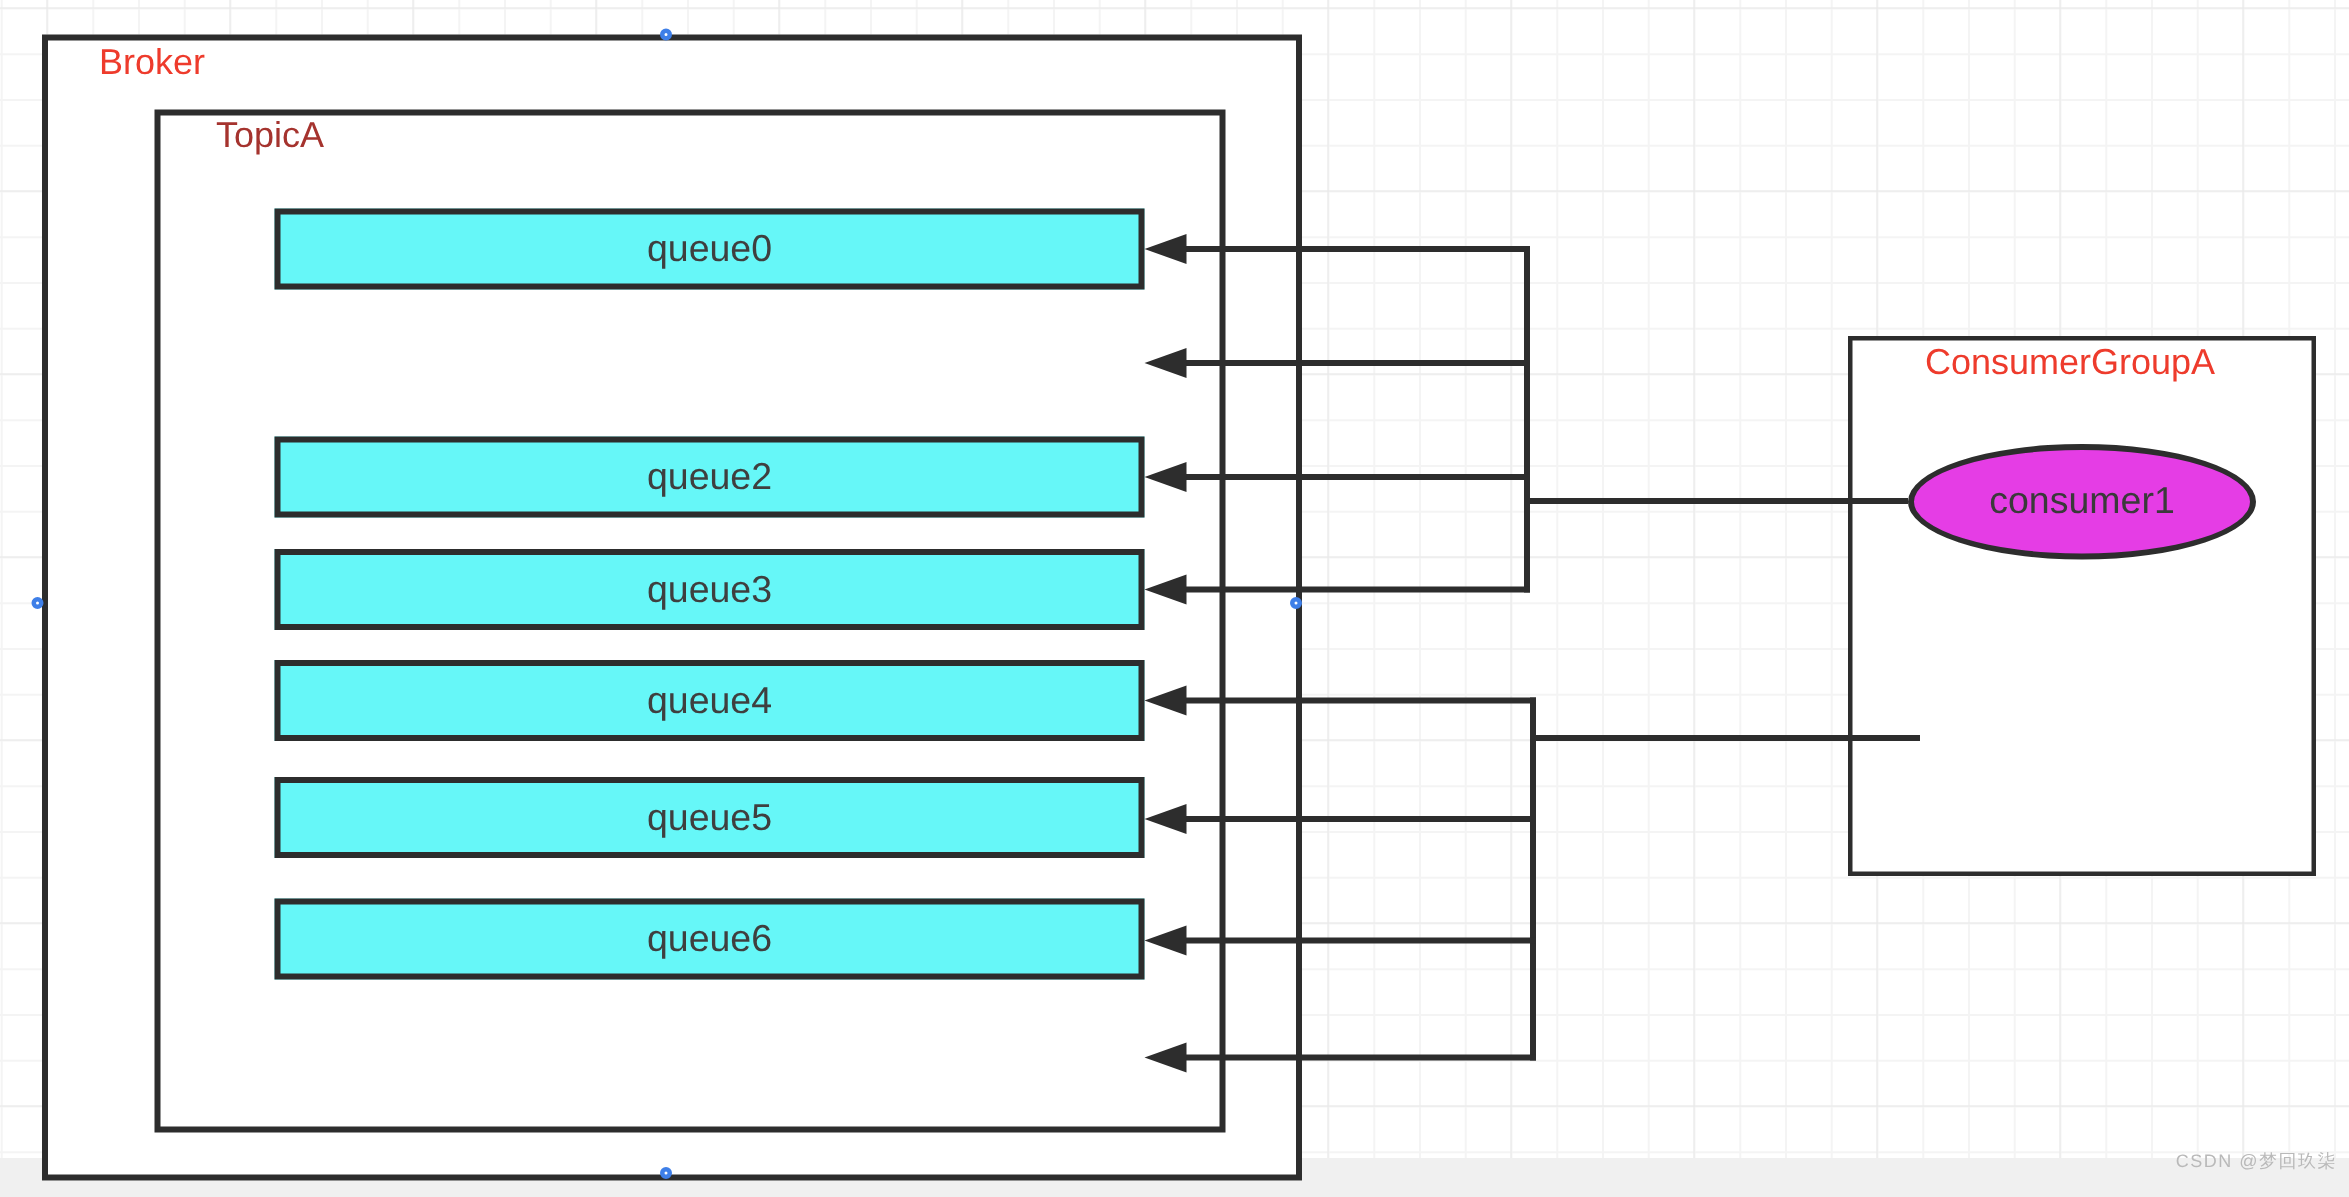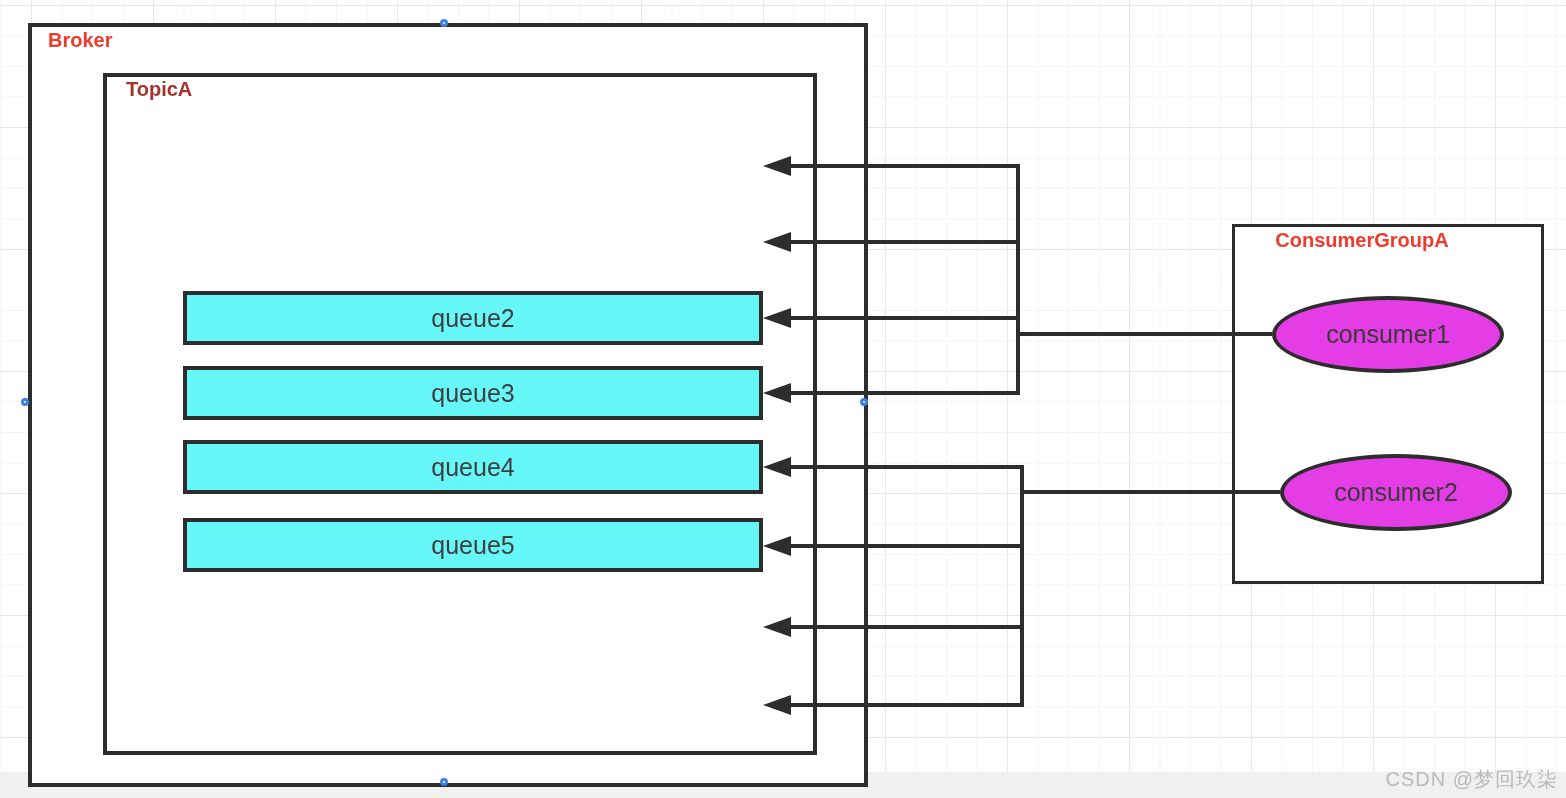--- a/index.html
+++ b/index.html
@@ -14,28 +14,28 @@
       linear-gradient(to bottom,#e8e8e8 1px,transparent 1px),
       linear-gradient(to right,#f4f4f4 1px,transparent 1px),
       linear-gradient(to bottom,#f4f4f4 1px,transparent 1px);
     background-size:122px 122px,122px 122px,30.5px 30.5px,30.5px 30.5px;
     background-position:31px 5px,31px 5px,0.5px 5px,0.5px 5px;
   }
   .abs{position:absolute;box-sizing:border-box;}
 
   
   .footer-band{left:0;top:772px;width:1566px;height:26px;background:#f0f0f0;z-index:1;}
-  .watermark{right:8px;top:766px;z-index:9;font-size:20px;color:#b9b9b9;letter-spacing:1px;}
+  .watermark{right:8px;top:766px;z-index:9;font-size:12px;color:#b9b9b9;letter-spacing:1px;}
 
   
   .broker-box{left:28px;top:23px;width:840px;height:764px;border:4px solid #2d2d2d;background:#ffffff;z-index:2;}
   .topic-box{left:103px;top:73px;width:714px;height:682px;border:4px solid #2d2d2d;background:#ffffff;z-index:3;}
   .cg-box{left:1232px;top:224px;width:312px;height:360px;border:3px solid #2d2d2d;background:#ffffff;z-index:2;}
 
-  .hdr{font-weight:bold;font-size:20px;line-height:1.1;white-space:nowrap;}
+  .hdr{font-weight:normal;font-size:24px;line-height:1.1;white-space:nowrap;margin-left:18px;}
   .hdr-red{color:#ee3b2c;}
   .hdr-dark{color:#a5332e;}
   .broker-label{left:48px;top:29px;z-index:4;}
   .topic-label{left:126px;top:78px;z-index:4;}
   .cg-label{left:1232px;top:229px;width:260px;text-align:center;z-index:4;}
 
   
   .queue{left:183px;width:580px;height:54px;border:4px solid #2d2d2d;background:#66f7f8;z-index:4;
          display:flex;align-items:center;justify-content:center;
          font-size:25px;color:#3f3f3f;}
@@ -83,41 +83,44 @@
 <div id="canvas">
 
   <div class="abs footer-band"></div>
 
   <div class="abs broker-box"></div>
   <div class="abs hdr hdr-red broker-label">Broker</div>
 
   <div class="abs topic-box"></div>
   <div class="abs hdr hdr-dark topic-label">TopicA</div>
 
+  <div class="abs queue q0">
+      <span>queue0</span>
+    </div>
   <div class="abs queue q2">
       <span>queue2</span>
     </div>
   <div class="abs queue q3">
       <span>queue3</span>
     </div>
   <div class="abs queue q4">
       <span>queue4</span>
     </div>
   <div class="abs queue q5">
       <span>queue5</span>
     </div>
+  <div class="abs queue q6">
+      <span>queue6</span>
+    </div>
 
   <div class="abs cg-box"></div>
   <div class="abs hdr hdr-red cg-label">ConsumerGroupA</div>
 
   <div class="abs consumer c1">
       <span>consumer1</span>
-    </div>
-  <div class="abs consumer c2">
-      <span>consumer2</span>
     </div>
 
   <div class="abs line vline trunk1"></div>
   <div class="abs line hline link1"></div>
   <div class="abs line hline branch1 b1-0"></div>
   <div class="abs line hline branch1 b1-1"></div>
   <div class="abs line hline branch1 b1-2"></div>
   <div class="abs line hline branch1 b1-3"></div>
   <div class="abs arrowhead ah ah0"></div>
   <div class="abs arrowhead ah ah1"></div>

